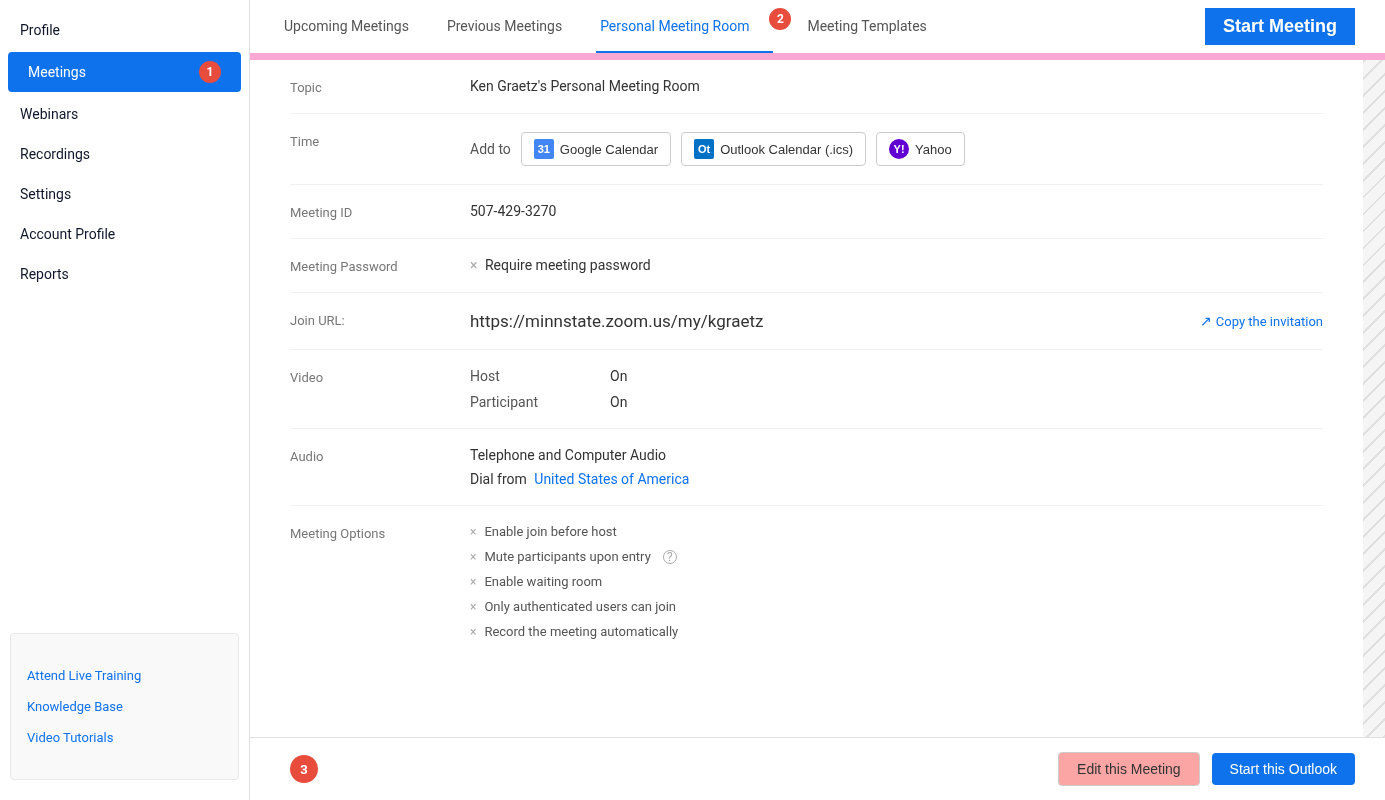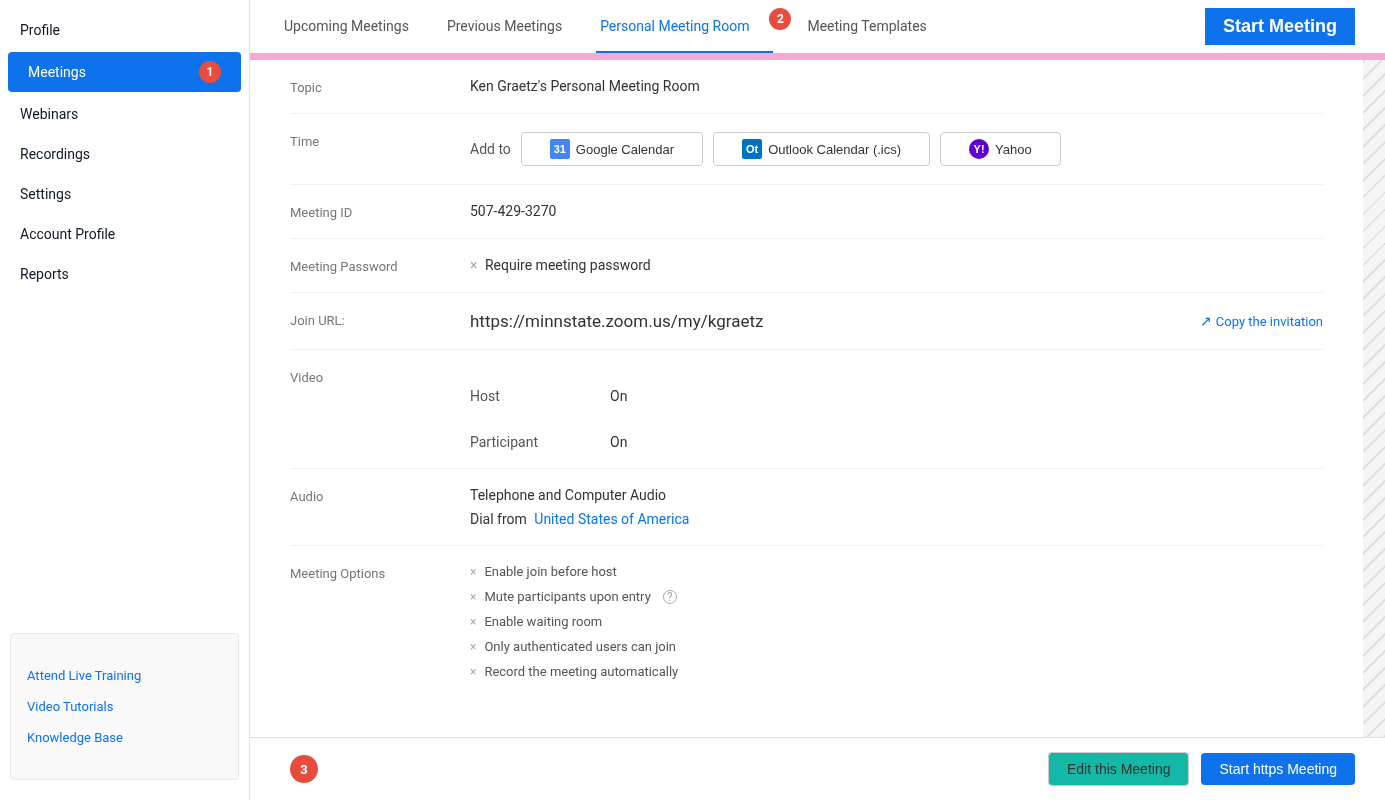--- a/index.html
+++ b/index.html
@@ -168,21 +168,21 @@
       gap: 10px;
       align-items: center;
       flex-wrap: wrap;
     }
     .cal-btn {
       display: flex;
       align-items: center;
       gap: 6px;
       border: 1px solid #ccc;
       border-radius: 4px;
-      padding: 6px 28px;
+      padding: 6px 12px;
       cursor: pointer;
       font-size: 13px;
       background: #fff;
       color: #333;
     }
     .cal-icon-google {
       background: #4285f4;
       color: #fff;
       width: 20px;
       height: 20px;
@@ -246,21 +246,20 @@
     }
 
     .video-row {
       display: flex;
       flex-direction: column;
       gap: 10px;
     }
     .video-item {
       display: flex;
       gap: 40px;
-      margin-top: 20px;
     }
     .video-label { color: #555; font-size: 14px; width: 100px; }
     .video-val { color: #333; font-size: 14px; }
 
     .join-url-row {
       display: flex;
       align-items: center;
       justify-content: space-between;
       flex: 1;
     }
@@ -289,21 +288,21 @@
       width: 28px;
       height: 28px;
       display: flex;
       align-items: center;
       justify-content: center;
       font-size: 13px;
       font-weight: bold;
     }
     .edit-btn {
       border: 1px solid #ccc;
-      background: #14b8a6;
+      background: #fca5a5;
       border-radius: 4px;
       padding: 8px 18px;
       font-size: 14px;
       cursor: pointer;
       color: #333;
     }
     .start-this-btn {
       background: #0e72ed;
       color: #fff;
       border: none;
@@ -357,22 +356,22 @@
       <span>Account Profile</span>
     </div>
 
     <div class="sidebar-item">
       <span>Reports</span>
     </div>
   </div>
 
   <div class="sidebar-resources">
     <div class="sidebar-resource-item">Attend Live Training</div>
+    <div class="sidebar-resource-item">Knowledge Base</div>
     <div class="sidebar-resource-item">Video Tutorials</div>
-    <div class="sidebar-resource-item">Knowledge Base</div>
   </div>
 </div>
 
 <div class="main">
 
   <div class="topbar">
     <div class="tabs">
 
       <div class="tab">
         <span>Upcoming Meetings</span>
@@ -506,16 +505,16 @@
 
     </div>
 
     <div class="stripe-panel"></div>
 
   </div>
 
   <div class="bottom-bar">
     <div class="bottom-badge">3</div>
     <button class="edit-btn">Edit this Meeting</button>
-    <button class="start-this-btn">Start https Meeting</button>
+    <button class="start-this-btn">Start this Outlook</button>
   </div>
 
 </div>
 
 </body></html>

